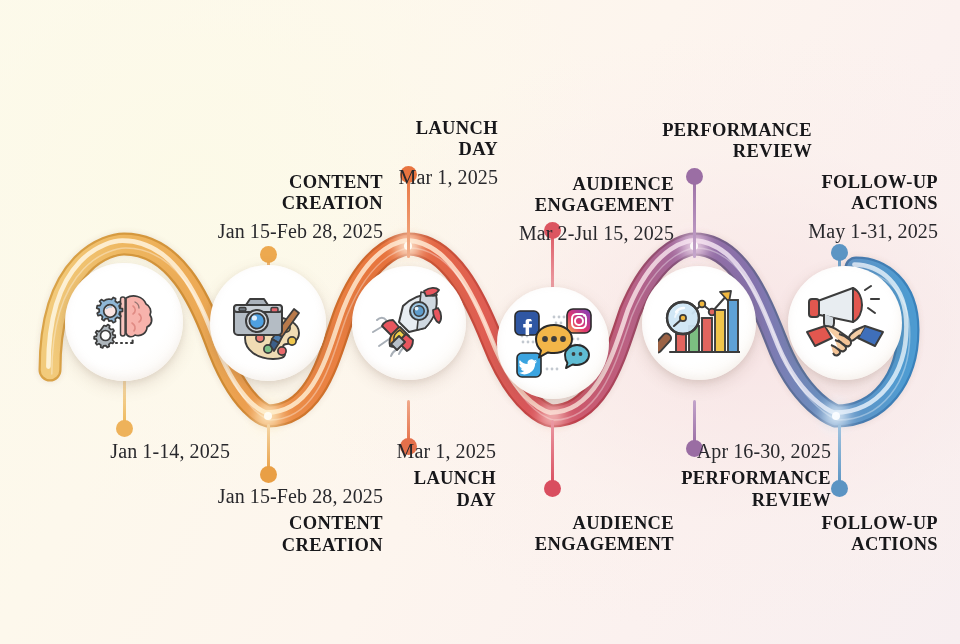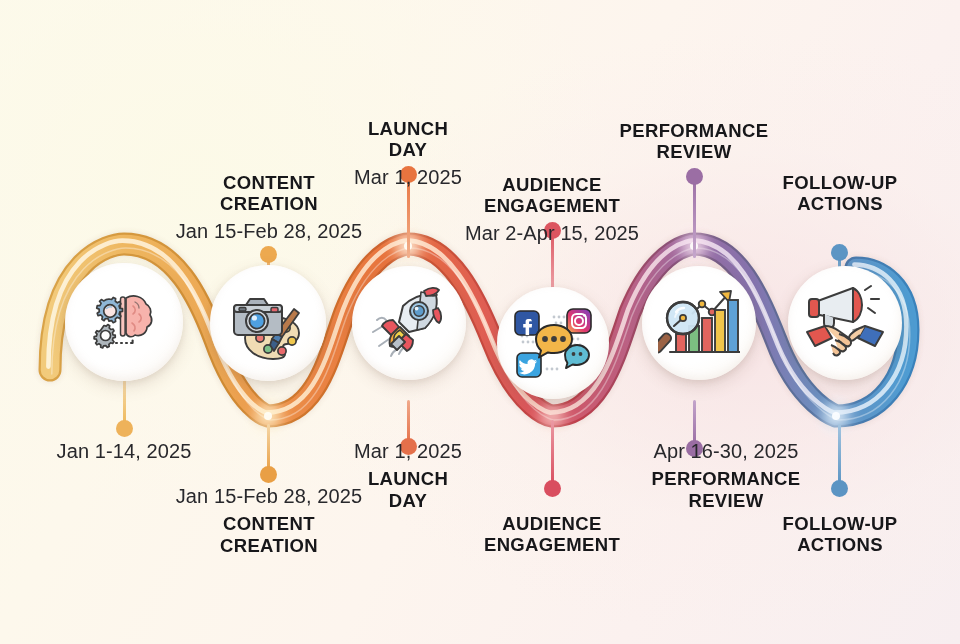--- a/index.html
+++ b/index.html
@@ -61,23 +61,24 @@
     position: absolute;
     width: 17px;
     height: 17px;
     border-radius: 50%;
     z-index: 5;
   }
 
   
   .label-block {
     position: absolute;
-    text-align: center;
+    text-align: right;
     z-index: 7;
     line-height: 1.16;
+    font-family: Liberation Serif, serif;
   }
   .label-title {
     font-size: 18.5px;
     font-weight: 700;
     letter-spacing: 0.35px;
     color: #17171a;
     text-transform: uppercase;
     white-space: pre-line;
   }
   .label-date {
@@ -471,55 +472,56 @@
 
   <div class="label-block above" style="left:318px; top:118px; width:180px;">
     <div class="label-title">LAUNCH
 DAY</div>
     <div class="label-date">Mar 1, 2025</div>
   </div>
 
   <div class="label-block above" style="left:430px; top:174px; width:244px;">
     <div class="label-title">AUDIENCE
 ENGAGEMENT</div>
-    <div class="label-date">Mar 2-Apr 15, 2025</div>
+    <div class="label-date">Mar 2-Jul 15, 2025</div>
   </div>
 
   <div class="label-block above" style="left:576px; top:120px; width:236px;">
     <div class="label-title">PERFORMANCE
 REVIEW</div>
   </div>
 
   <div class="label-block above" style="left:742px; top:172px; width:196px;">
     <div class="label-title">FOLLOW-UP
 ACTIONS</div>
-  </div>
-
-  <div class="label-block below" style="left:26px; top:440px; width:196px;">
+    <div class="label-date">May 1-31, 2025</div>
+  </div>
+
+  <div class="label-block below" style="left:34px; top:440px; width:196px;">
     <div class="label-date">Jan 1-14, 2025</div>
   </div>
 
   <div class="label-block below" style="left:155px; top:485px; width:228px;">
     <div class="label-date">Jan 15-Feb 28, 2025</div>
     <div class="label-title">CONTENT
 CREATION</div>
   </div>
 
   <div class="label-block below" style="left:320px; top:440px; width:176px;">
     <div class="label-date">Mar 1, 2025</div>
     <div class="label-title">LAUNCH
 DAY</div>
   </div>
 
   <div class="label-block below" style="left:430px; top:508px; width:244px;">
     <div class="label-title">AUDIENCE
 ENGAGEMENT</div>
   </div>
 
-  <div class="label-block below" style="left:608px; top:440px; width:236px;">
+  <div class="label-block below" style="left:595px; top:440px; width:236px;">
     <div class="label-date">Apr 16-30, 2025</div>
     <div class="label-title">PERFORMANCE
 REVIEW</div>
   </div>
 
   <div class="label-block below" style="left:742px; top:508px; width:196px;">
     <div class="label-title">FOLLOW-UP
 ACTIONS</div>
   </div>
 

